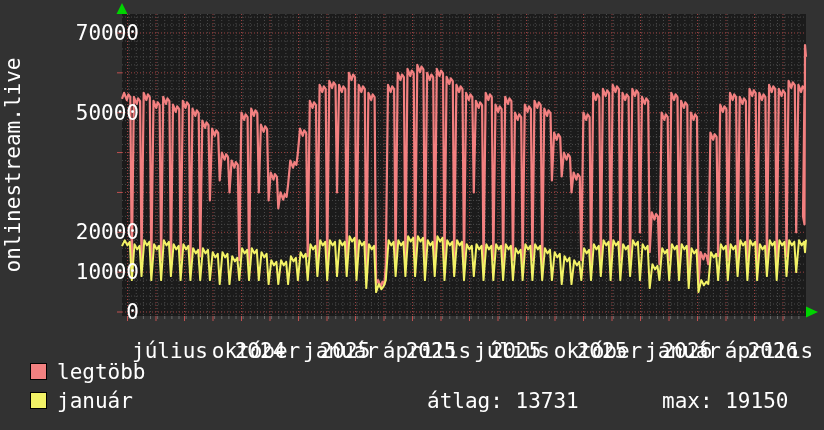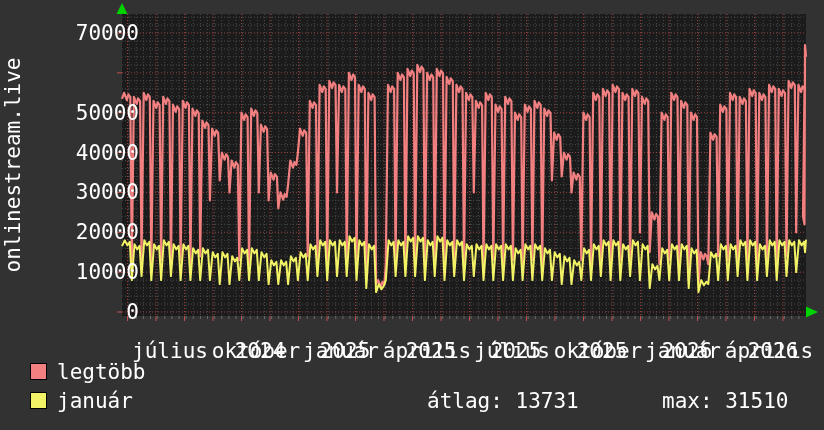--- a/index.html
+++ b/index.html
@@ -324,22 +324,20 @@
       <polyline id="line-avg" fill="none" stroke-width="2" stroke-linejoin="round" points="122.0,246.2 124.7,240.3 127.4,245.4 129.8,241.9 131.8,280.1 134.5,244.2 137.1,249.4 139.6,245.8 141.5,276.1 144.3,240.3 146.9,245.4 149.4,241.9 151.3,280.1 154.1,244.2 156.7,249.4 159.1,245.8 161.1,280.1 163.8,240.3 166.5,245.4 168.9,241.9 170.9,276.1 173.6,244.2 176.2,249.4 178.7,245.8 180.6,280.1 183.4,244.2 186.0,249.4 188.4,245.8 190.4,280.1 193.1,248.2 195.8,253.4 198.2,249.8 200.2,280.1 202.9,248.2 205.5,253.4 208.0,249.8 209.9,280.1 212.7,252.2 215.3,257.4 217.8,253.8 219.7,284.1 222.5,252.2 225.1,257.4 227.5,253.8 229.5,284.1 232.2,256.2 234.9,261.4 237.3,257.8 239.3,280.1 242.0,248.2 244.6,253.4 247.1,249.8 249.0,280.1 251.8,248.2 254.4,253.4 256.8,249.8 258.8,280.1 261.5,252.2 264.2,257.4 266.6,253.8 268.6,284.1 271.3,260.2 273.9,265.4 276.4,261.8 278.3,284.1 281.1,260.2 283.7,265.4 286.2,261.8 288.1,284.1 290.9,256.2 293.5,261.4 295.9,257.8 297.9,280.1 300.6,252.2 303.3,257.4 305.7,253.8 307.7,280.1 310.4,244.2 313.0,249.4 315.5,245.8 317.4,276.1 320.2,240.3 322.8,245.4 325.2,241.9 327.2,280.1 329.9,240.3 332.6,245.4 335.0,241.9 337.0,276.1 339.7,240.3 342.3,245.4 344.8,241.9 346.7,276.1 349.5,236.3 352.1,241.5 354.6,237.9 356.5,280.1 359.3,240.3 361.9,245.4 364.3,241.9 366.3,288.1 369.0,244.2 371.7,249.4 374.1,245.8 376.1,292.1 378.8,284.1 381.4,289.3 383.9,285.7 385.8,280.1 388.6,240.3 391.2,245.4 393.6,241.9 395.6,276.1 398.3,240.3 401.0,245.4 403.4,241.9 405.4,276.1 408.1,236.3 410.7,241.5 413.2,237.9 415.1,276.1 417.9,236.3 420.5,241.5 423.0,237.9 424.9,280.1 427.7,240.3 430.3,245.4 432.7,241.9 434.7,276.1 437.4,236.3 440.1,241.5 442.5,237.9 444.5,280.1 447.2,240.3 449.8,245.4 452.3,241.9 454.2,276.1 457.0,240.3 459.6,245.4 462.0,241.9 464.0,280.1 466.7,244.2 469.4,249.4 471.8,245.8 473.8,276.1 476.5,244.2 479.1,249.4 481.6,245.8 483.5,280.1 486.3,244.2 488.9,249.4 491.4,245.8 493.3,280.1 496.1,244.2 498.7,249.4 501.1,245.8 503.1,280.1 505.8,244.2 508.5,249.4 510.9,245.8 512.9,280.1 515.6,248.2 518.2,253.4 520.7,249.8 522.6,280.1 525.4,244.2 528.0,249.4 530.4,245.8 532.4,280.1 535.1,244.2 537.8,249.4 540.2,245.8 542.2,280.1 544.9,248.2 547.5,253.4 550.0,249.8 551.9,280.1 554.7,252.2 557.3,257.4 559.8,253.8 561.7,284.1 564.5,256.2 567.1,261.4 569.5,257.8 571.5,284.1 574.2,260.2 576.9,265.4 579.3,261.8 581.3,280.1 584.0,248.2 586.6,253.4 589.1,249.8 591.0,280.1 593.8,244.2 596.4,249.4 598.8,245.8 600.8,276.1 603.5,240.3 606.2,245.4 608.6,241.9 610.6,280.1 613.3,240.3 615.9,245.4 618.4,241.9 620.3,280.1 623.1,244.2 625.7,249.4 628.2,245.8 630.1,276.1 632.9,240.3 635.5,245.4 637.9,241.9 639.9,280.1 642.6,244.2 645.3,249.4 647.7,245.8 649.7,288.1 652.4,264.2 655.0,269.4 657.5,265.8 659.4,280.1 662.2,248.2 664.8,253.4 667.2,249.8 669.2,280.1 671.9,244.2 674.6,249.4 677.0,245.8 679.0,280.1 681.7,244.2 684.3,249.4 686.8,245.8 688.7,288.1 691.5,248.2 694.1,253.4 696.6,249.8 698.5,292.1 701.3,280.1 703.9,285.3 706.3,281.7 708.3,284.1 711.0,252.2 713.7,257.4 716.1,253.8 718.1,280.1 720.8,244.2 723.4,249.4 725.9,245.8 727.8,280.1 730.6,244.2 733.2,249.4 735.6,245.8 737.6,276.1 740.3,240.3 743.0,245.4 745.4,241.9 747.4,280.1 750.1,240.3 752.7,245.4 755.2,241.9 757.1,280.1 759.9,244.2 762.5,249.4 765.0,245.8 766.9,276.1 769.7,240.3 772.3,245.4 774.7,241.9 776.7,280.1 779.4,240.3 782.1,245.4 784.5,241.9 786.5,276.1 789.2,240.3 791.8,245.4 794.3,241.9 796.2,272.1 799.0,240.3 801.6,245.4 804.0,241.9 805.0,252.2 806.0,239.7" stroke="#f2f266"></polyline>
     </g>
     <polygon points="122,3 116.5,14 127.5,14" fill="#00d400"></polygon>
     <polygon points="818,312 806,306.5 806,317.5" fill="#00d400"></polygon>
   </svg>
 
   <div class="ylab-rot">onlinestream.live</div>
 
   <div class="txt ytick" style="top:22px">70000</div>
   <div class="txt ytick" style="top:102px">50000</div>
-  <div class="txt ytick" style="top:142px">40000</div>
-  <div class="txt ytick" style="top:181px">30000</div>
   <div class="txt ytick" style="top:221px">20000</div>
   <div class="txt ytick" style="top:261px">10000</div>
   <div class="txt ytick" style="top:301px">0</div>
 
   <div class="txt xlab" style="left:170px">július</div>
   <div class="txt xlab" style="left:256px">október</div>
   <div class="txt xlab" style="left:341px">január</div>
   <div class="txt xlab" style="left:427px">április</div>
   <div class="txt xlab" style="left:512px">július</div>
   <div class="txt xlab" style="left:598px">október</div>
@@ -356,15 +354,15 @@
 
   <div class="swatch" style="left: 30px; top: 363px; background: rgb(242, 128, 128);"></div>
   <div class="txt legend-label" style="left:57px;top:361px">legtöbb</div>
 
   <div class="swatch" style="left: 30px; top: 392px; background: rgb(242, 242, 102);"></div>
   <div class="txt legend-label" style="left:57px;top:390px">január</div>
 
 
   <div class="txt stat" style="left:427px;top:390px"><span class="lab">átlag: </span><span class="val">13731</span></div>
 
-  <div class="txt stat" style="left:662px;top:390px"><span class="lab">max: </span><span class="val">31510</span></div>
+  <div class="txt stat" style="left:662px;top:390px"><span class="lab">max: </span><span class="val">19150</span></div>
 
 </div>
 
 </body></html>

